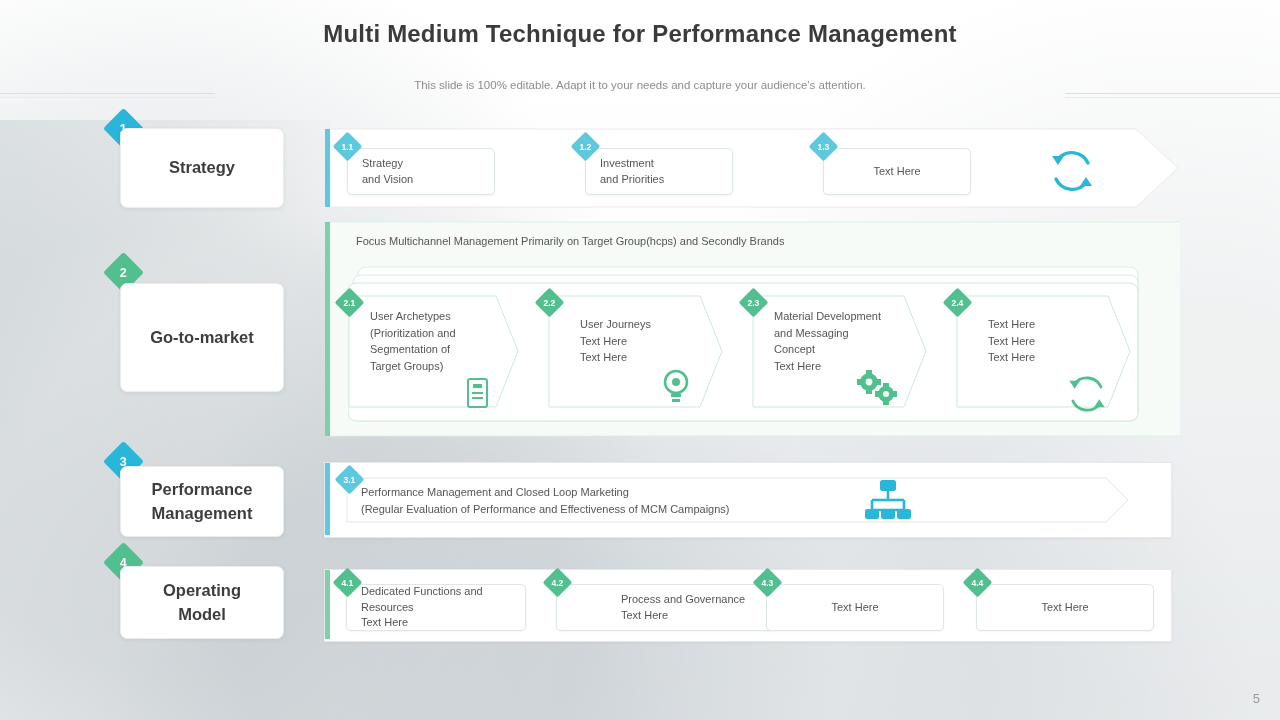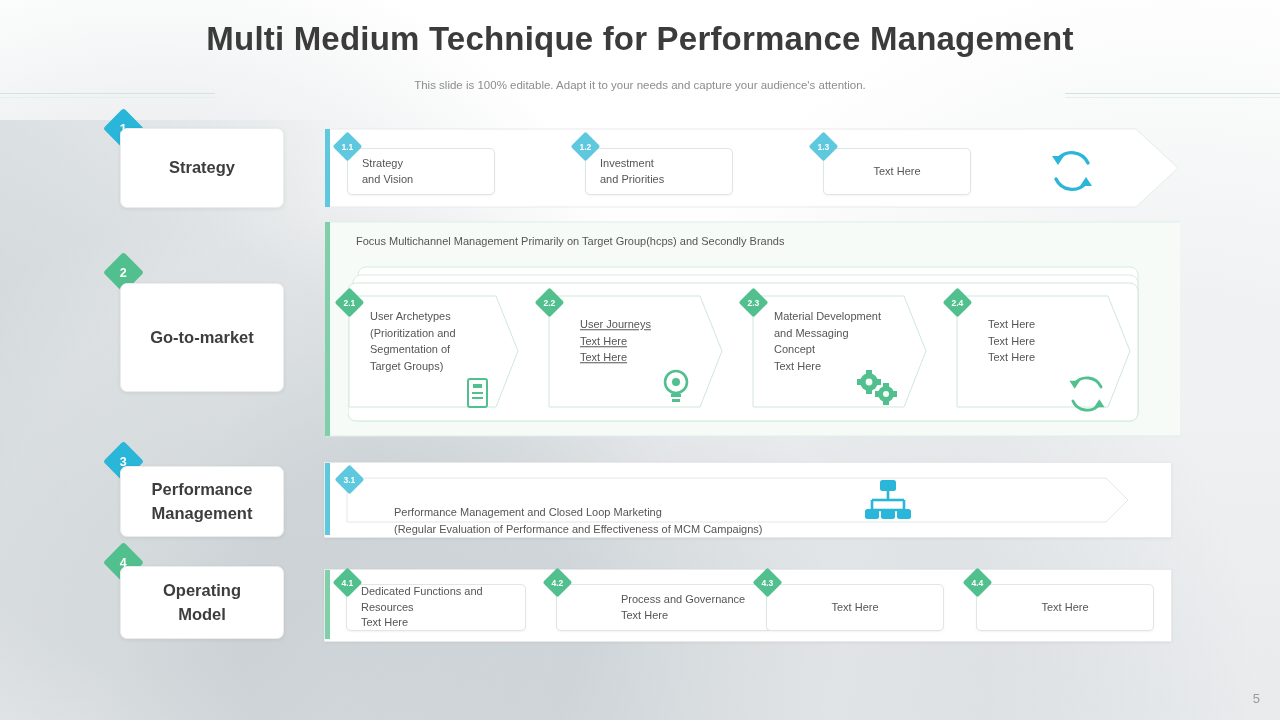--- a/index.html
+++ b/index.html
@@ -24,21 +24,21 @@
   }
   .bg-wash:after{
     content:"";position:absolute;left:0;top:120px;width:330px;height:600px;
     background:linear-gradient(115deg, rgba(120,140,150,0.18), rgba(255,255,255,0) 60%);
   }
   .layer{position:absolute;inset:0;z-index:2;}
 
   
   .title{
     position:absolute;left:0;top:20px;width:1280px;text-align:center;
-    font-size:33px;font-weight:bold;color:#3b3b3b;letter-spacing:0.2px;
+    font-size:24px;font-weight:bold;color:#3b3b3b;letter-spacing:0.2px;
   }
   .subtitle{
     position:absolute;left:0;top:79px;width:1280px;text-align:center;
     font-size:11.5px;color:#8d8d8d;
   }
   .rule{position:absolute;top:93px;height:1px;background:#cfe5e2;}
   .rule.left{left:0;width:215px;}
   .rule.right{right:0;width:215px;}
   .rule2{position:absolute;top:97px;height:1px;background:#e3efed;}
   .rule2.left{left:0;width:215px;}
@@ -206,21 +206,21 @@
     <rect x="4" y="1" width="19" height="28" rx="2" fill="none" stroke="#52c08e" stroke-width="2"></rect>
     <rect x="9" y="6" width="9" height="4" fill="#52c08e"></rect>
     <rect x="8" y="14" width="11" height="2" fill="#52c08e"></rect>
     <rect x="8" y="19" width="11" height="2" fill="#52c08e"></rect>
   </svg>
 
   <svg class="no-evt" style="position:absolute;left:548px;top:295px;" width="176" height="113">
     <path d="M1,1 L152,1 L174,56 L152,112 L1,112 Z" fill="#ffffff" stroke="#cfe8dc"></path>
   </svg>
   <div class="arrow-chip" style="left:548px;top:295px;width:176px;height:113px;">
-    <div class="txt" style="top:46px;left:32px;text-decoration:underline;">
+    <div class="txt" style="top:46px;left:32px;">
       <div>User Journeys</div>
       <div>Text Here</div>
       <div>Text Here</div>
     </div>
   </div>
   <div class="mini-diamond" style="left:539px;top:292px;background:#52c08e;">
     <span>2.2</span>
   </div>
   <svg class="no-evt" style="position:absolute;left:661px;top:368px;" width="30" height="36" viewBox="0 0 30 36">
     <circle cx="15" cy="14" r="11" fill="none" stroke="#52c08e" stroke-width="2.6"></circle>
@@ -280,21 +280,21 @@
     <polygon points="12,19 6,10 18,10" fill="#52c08e"></polygon>
   </svg>
 
   <div class="row-box" style="left:324px;top:462px;width:846px;height:74px;"></div>
   <div class="row-accent" style="left:325px;top:463px;height:72px;background:#5ec8de;"></div>
 
   <svg class="no-evt" style="position:absolute;left:346px;top:477px;" width="784" height="46">
     <path d="M1,1 L760,1 L782,23 L760,45 L1,45 Z" fill="#ffffff" stroke="#e2e8e8"></path>
   </svg>
   <div class="arrow-chip" style="left:346px;top:477px;width:784px;height:46px;">
-    <div class="txt" style="left:48px;margin-top:20px;">
+    <div class="txt" style="left:15px;">
       <div>Performance Management and Closed Loop Marketing</div>
       <div>(Regular Evaluation of Performance and Effectiveness of MCM  Campaigns)</div>
     </div>
   </div>
   <div class="mini-diamond" style="left:339px;top:469px;background:#5ec8de;">
     <span>3.1</span>
   </div>
 
   <svg class="no-evt" style="position:absolute;left:862px;top:478px;" width="52" height="44" viewBox="0 0 52 44">
     <g stroke="#29b6d8" stroke-width="2.6">

